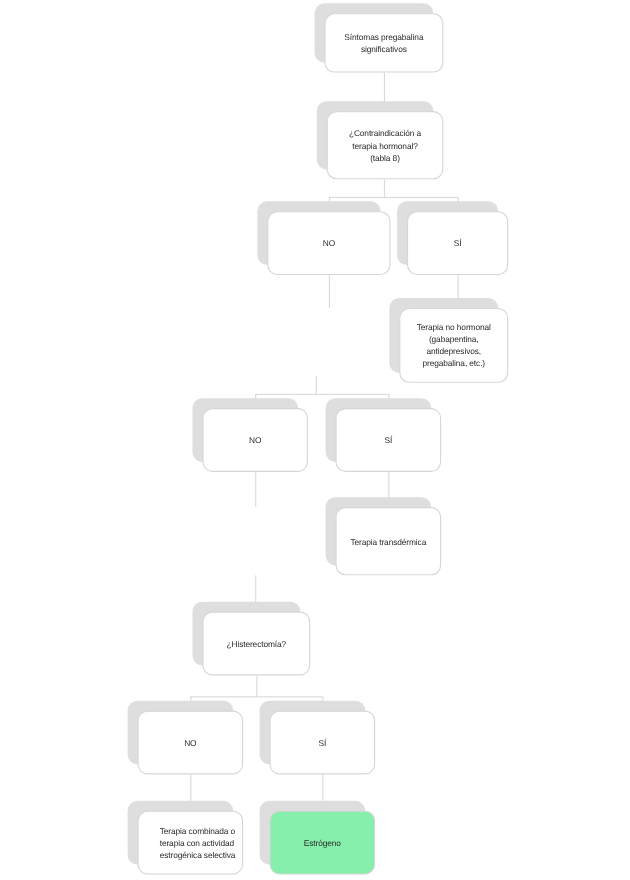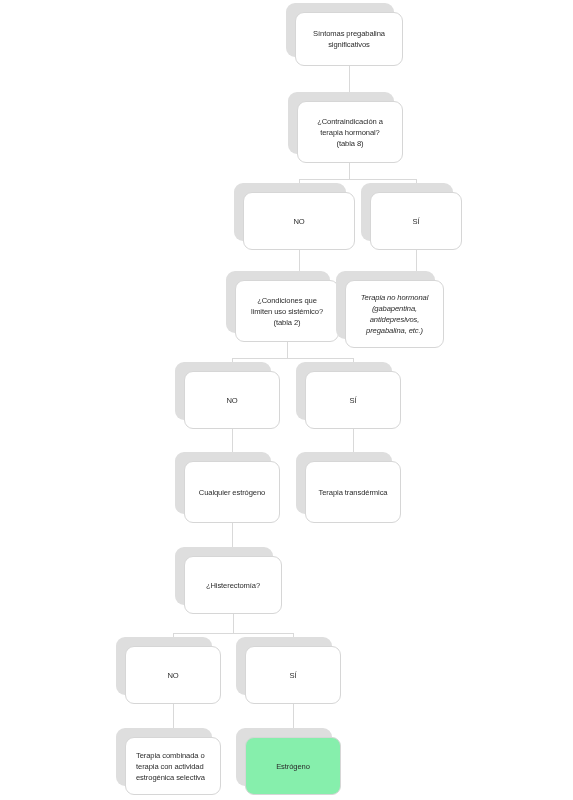--- a/index.html
+++ b/index.html
@@ -58,21 +58,21 @@
   .node .label {
     color: #2b2b2b;
     font-size: 7.6px;
     line-height: 11px;
     text-align: center;
     letter-spacing: -0.1px;
     padding: 0 6px;
     white-space: pre-line;
   }
   .node.left-text .card {
-    justify-content: flex-start;
+    justify-content: flex-end;
   }
   .node.left-text .label {
     text-align: left;
     padding-left: 10px;
   }
 </style>
 </head>
 <body>
 
 <div id="flow">
@@ -116,53 +116,39 @@
       <div class="card" style="background: rgb(255, 255, 255); border-color: rgb(214, 214, 214);">
         <div class="label" style="color: rgb(43, 43, 43);">NO</div>
       </div>
     </div>
     <div class="node" style="left: 370px; top: 192px; width: 92px; height: 58px;">
       <div class="plate" style="background: rgb(222, 222, 222);"></div>
       <div class="card" style="background: rgb(255, 255, 255); border-color: rgb(214, 214, 214);">
         <div class="label" style="color: rgb(43, 43, 43);">SÍ</div>
       </div>
     </div>
-    <div class="node" style="left: 235px; top: 280px; width: 104px; height: 62px;">
-      <div class="plate" style="background: rgb(222, 222, 222);"></div>
-      <div class="card" style="background: rgb(255, 255, 255); border-color: rgb(214, 214, 214);">
-        <div class="label" style="color: rgb(43, 43, 43);">¿Condiciones que
-limiten uso sistémico?
-(tabla 2)</div>
-      </div>
-    </div>
-    <div class="node" style="left: 345px; top: 280px; width: 99px; height: 68px; font-style: italic;">
+    <div class="node" style="left: 363px; top: 280px; width: 99px; height: 68px;">
       <div class="plate" style="background: rgb(222, 222, 222);"></div>
       <div class="card" style="background: rgb(255, 255, 255); border-color: rgb(214, 214, 214);">
         <div class="label" style="color: rgb(43, 43, 43);">Terapia no hormonal
 (gabapentina,
 antidepresivos,
 pregabalina, etc.)</div>
       </div>
     </div>
     <div class="node" style="left: 184px; top: 371px; width: 96px; height: 58px;">
       <div class="plate" style="background: rgb(222, 222, 222);"></div>
       <div class="card" style="background: rgb(255, 255, 255); border-color: rgb(214, 214, 214);">
         <div class="label" style="color: rgb(43, 43, 43);">NO</div>
       </div>
     </div>
     <div class="node" style="left: 305px; top: 371px; width: 96px; height: 58px;">
       <div class="plate" style="background: rgb(222, 222, 222);"></div>
       <div class="card" style="background: rgb(255, 255, 255); border-color: rgb(214, 214, 214);">
         <div class="label" style="color: rgb(43, 43, 43);">SÍ</div>
-      </div>
-    </div>
-    <div class="node" style="left: 184px; top: 461px; width: 96px; height: 62px;">
-      <div class="plate" style="background: rgb(222, 222, 222);"></div>
-      <div class="card" style="background: rgb(255, 255, 255); border-color: rgb(214, 214, 214);">
-        <div class="label" style="color: rgb(43, 43, 43);">Cualquier estrógeno</div>
       </div>
     </div>
     <div class="node" style="left: 184px; top: 556px; width: 98px; height: 58px;">
       <div class="plate" style="background: rgb(222, 222, 222);"></div>
       <div class="card" style="background: rgb(255, 255, 255); border-color: rgb(214, 214, 214);">
         <div class="label" style="color: rgb(43, 43, 43);">¿Histerectomía?</div>
       </div>
     </div>
     <div class="node" style="left: 305px; top: 461px; width: 96px; height: 62px;">
       <div class="plate" style="background: rgb(222, 222, 222);"></div>

